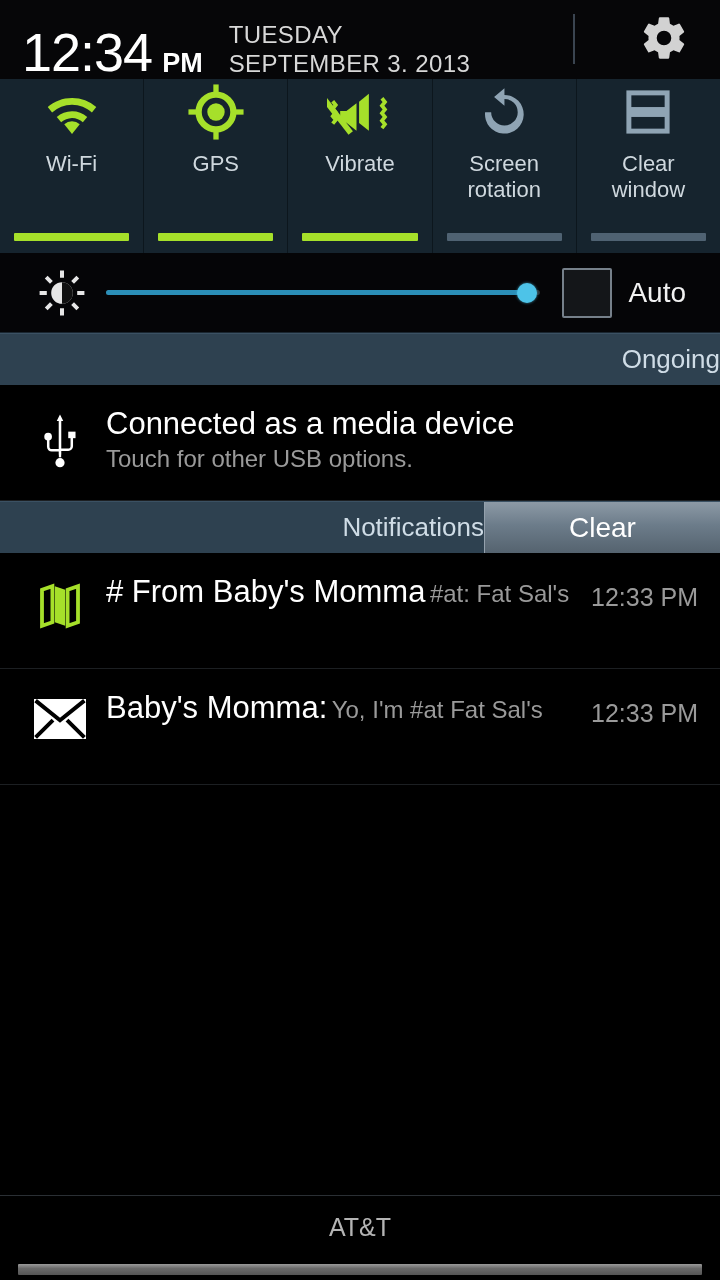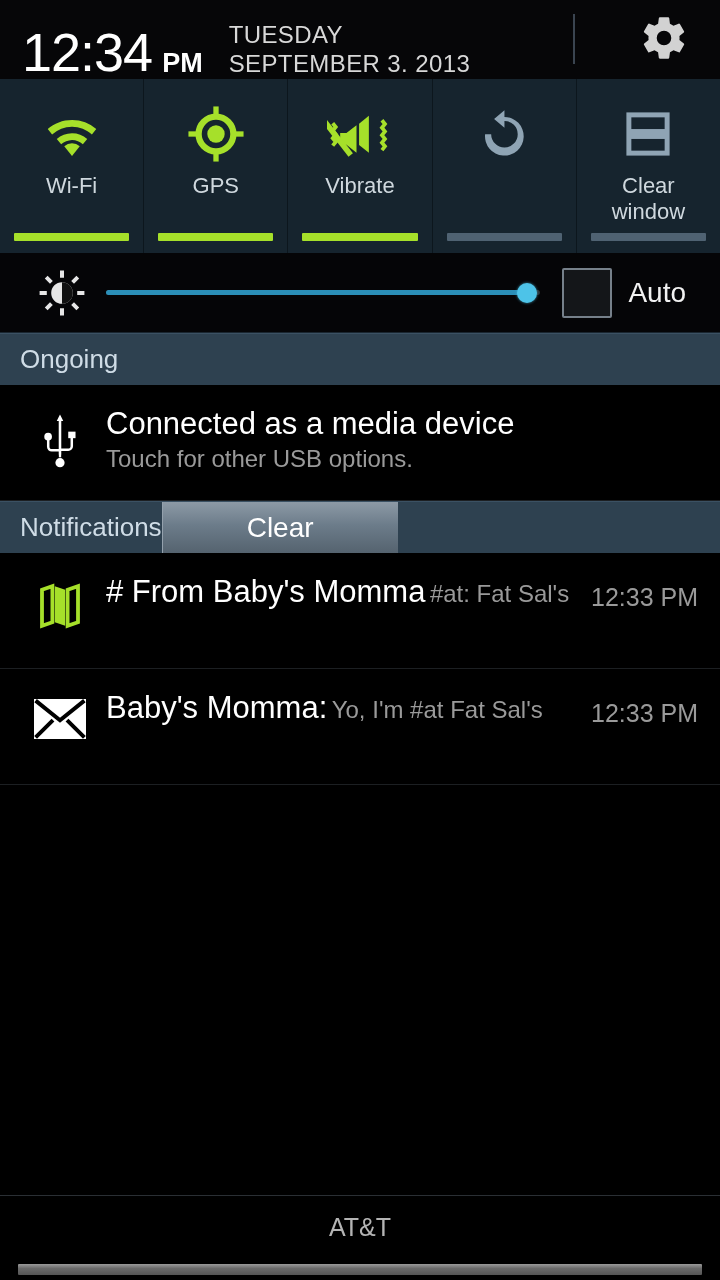--- a/index.html
+++ b/index.html
@@ -85,21 +85,20 @@
     height: 174px;
     background: #16242e;
   }
   .qs-tile {
     flex: 1 1 0;
     position: relative;
     display: flex;
     flex-direction: column;
     align-items: center;
     justify-content: flex-start;
-    padding-top: 22px;
     box-sizing: border-box;
     border-right: 1px solid #0c161d;
   }
   .qs-tile:last-child { border-right: none; }
   .qs-icon {
     height: 66px;
     display: flex;
     align-items: center;
     justify-content: center;
   }
@@ -183,21 +182,21 @@
     margin-left: 16px;
     white-space: nowrap;
   }
 
   
   .sec-header {
     height: 52px;
     background: #2e4150;
     display: flex;
     align-items: center;
-    justify-content: flex-start;
+    justify-content: flex-end;
     padding-left: 20px;
     box-sizing: border-box;
     border-top: 1px solid #3b5163;
   }
   .sec-title {
     font-size: 26px;
     color: #cfdce6;
     font-weight: 400;
   }
   .clear-btn {
@@ -363,20 +362,21 @@
       <span class="qs-label">Vibrate</span>
       <span class="qs-bar on"></span>
     </div>
 
     <div class="qs-tile">
       <span class="qs-icon">
         <svg width="54" height="54" viewBox="0 0 24 24">
           <path fill="#8fa4b4" d="M12.2 4.4V1.4L7.6 5.3l4.6 3.9v-3a5.9 5.9 0 1 1-5.9 5.9H3.6a8.6 8.6 0 1 0 8.6-7.7z"></path>
         </svg>
       </span>
+      <span class="qs-label"><span>Screen</span><br><span>rotation</span></span>
       <span class="qs-bar off"></span>
     </div>
 
     <div class="qs-tile">
       <span class="qs-icon">
         <svg width="54" height="54" viewBox="0 0 24 24">
           <rect x="3.5" y="3.5" width="17" height="7.4" fill="none" stroke="#8fa4b4" stroke-width="2.2"></rect>
           <rect x="3.5" y="13.1" width="17" height="7.4" fill="none" stroke="#8fa4b4" stroke-width="2.2"></rect>
         </svg>
       </span>

